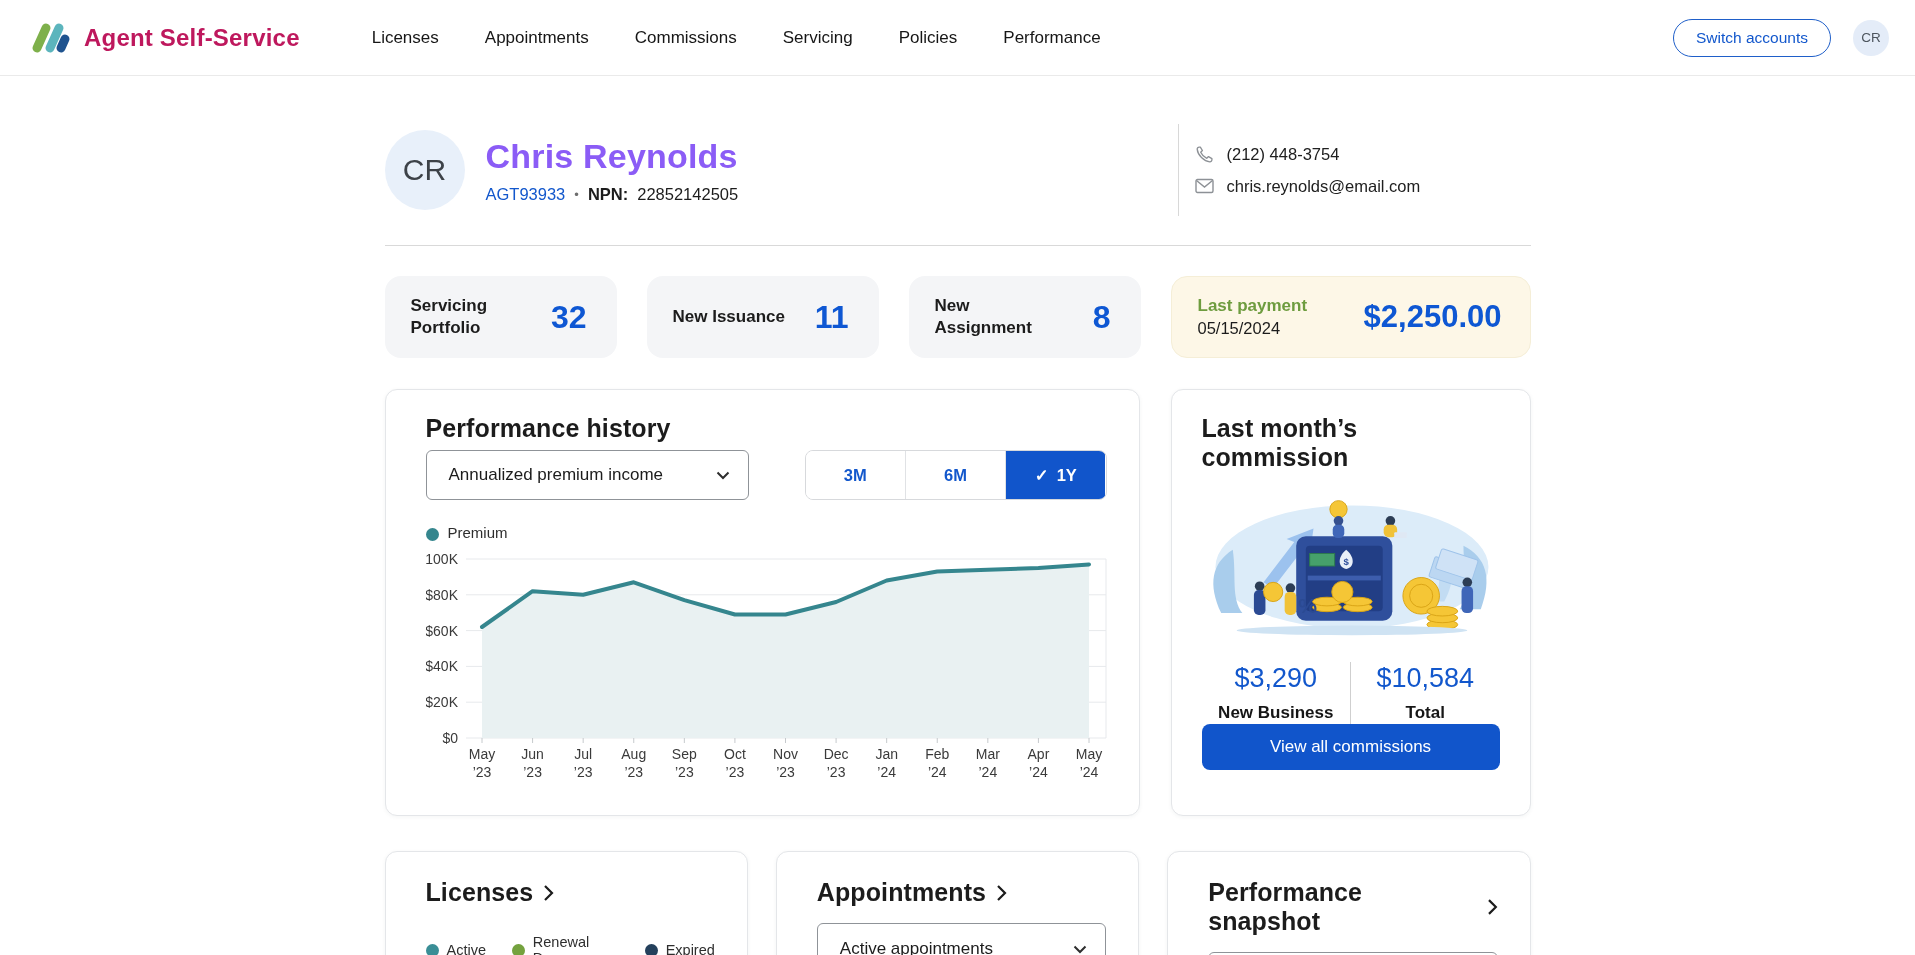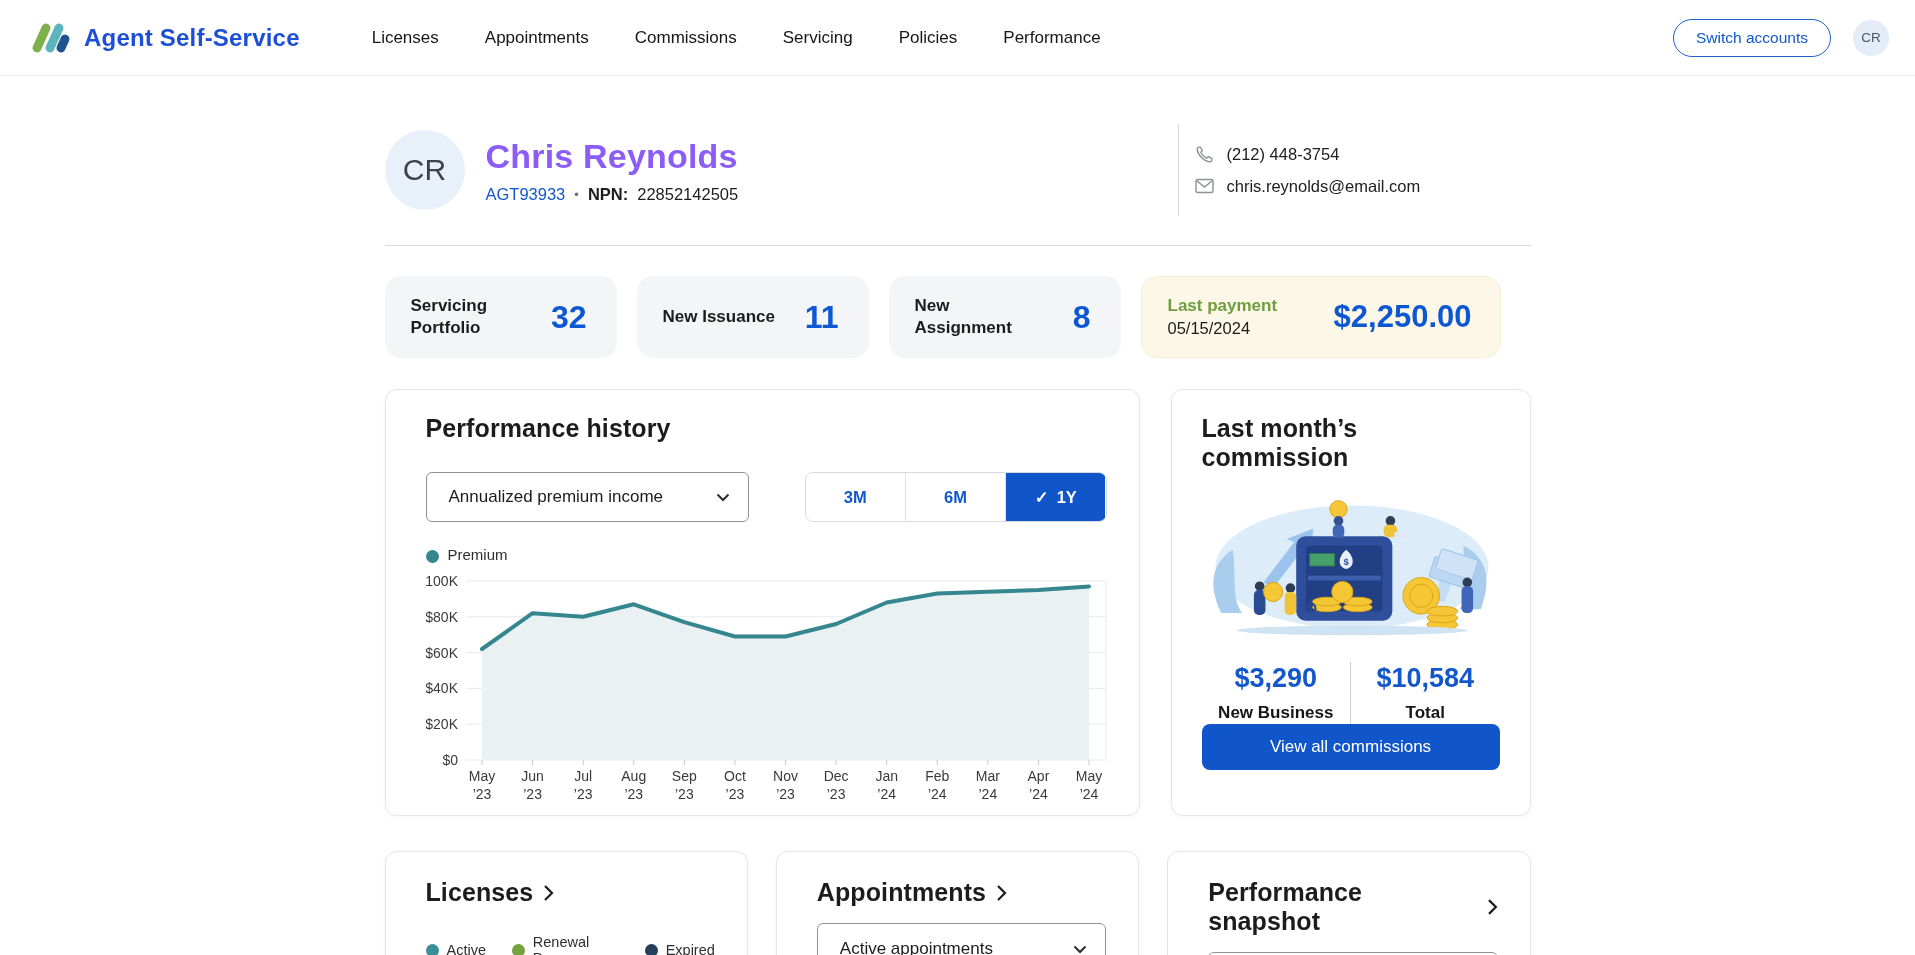--- a/index.html
+++ b/index.html
@@ -3,21 +3,21 @@
 <meta charset="utf-8">
 <style>
   * { margin:0; padding:0; box-sizing:border-box; }
   html,body { width:1915px; height:955px; overflow:hidden; background:#ffffff;
     font-family:"Liberation Sans", sans-serif; color:#1c1c1c; }
 
   
   .topbar { height:76px; background:#fff; border-bottom:1px solid #eaeaea;
     display:flex; align-items:center; padding:0 26px 0 30px; }
   .brand { display:flex; align-items:center; gap:12px; cursor:pointer; }
-  .brand-name { font-size:24px; font-weight:700; color:#1d4ed8; letter-spacing:.2px; }
+  .brand-name { font-size:24px; font-weight:700; color:#be185d; letter-spacing:.2px; }
   .main-nav { display:flex; gap:46px; margin-left:72px; }
   .nav-item { font-size:17px; color:#161616; text-decoration:none; cursor:pointer; }
   .topbar-right { margin-left:auto; display:flex; align-items:center; gap:22px; }
   .switch-btn { background:#fff; border:1.5px solid #1f5fc9; color:#1257cc; font-size:15.5px;
     padding:9px 22px; border-radius:999px; cursor:pointer; font-family:inherit; }
   .avatar-sm { width:36px; height:36px; border-radius:50%; background:#e4ecf8; color:#4d555e;
     font-size:13.5px; display:flex; align-items:center; justify-content:center; cursor:pointer; }
 
   .content { width:1146px; margin:0 auto; }
 
@@ -30,58 +30,58 @@
   .profile-meta { margin-top:9px; font-size:16.5px; display:flex; align-items:center; gap:9px; }
   .agent-link { color:#1257cc; text-decoration:none; cursor:pointer; }
   .dot-sep { color:#6e6e6e; font-size:13px; }
   .npn-label { font-weight:700; }
   .profile-divider { width:1px; height:92px; background:#d8d8d8; margin-left:auto; }
   .contact { padding-left:16px; display:flex; flex-direction:column; gap:13px; min-width:352px; }
   .contact-row { display:flex; align-items:center; gap:13px; font-size:16.5px; color:#202020; }
   .section-rule { border:none; border-top:1px solid #d9d9d9; margin-top:29px; }
 
   
-  .stats { display:grid; grid-template-columns:232px 232px 232px 360px; gap:20px; margin-top:30px; }
+  .stats { display:grid; grid-template-columns:232px 232px 232px 360px; gap:30px; margin-top:30px; }
   .stat-card { background:#f4f5f7; border-radius:16px; height:82px; display:flex;
     align-items:center; justify-content:space-between; padding:0 30px 0 26px; }
   .stat-label { font-size:17px; font-weight:700; line-height:1.28; width:118px; }
   .stat-value { font-size:32px; font-weight:700; color:#0e57d3; }
   .payment-card { background:#fdf7e7; border:1px solid #f5eed7; border-radius:16px; height:82px;
     display:flex; align-items:center; justify-content:space-between; padding:0 28px 0 26px; }
   .payment-label { font-size:17px; font-weight:700; color:#6e9c3f; }
   .payment-date { font-size:16.5px; color:#1c1c1c; margin-top:3px; }
   .payment-amount { font-size:31px; font-weight:700; color:#0e57d3; }
 
   
   .main-grid { display:grid; grid-template-columns:755px 360px; gap:31px; margin-top:31px; }
   .card { background:#fff; border:1px solid #e4e6e9; border-radius:12px;
     box-shadow:0 1px 4px rgba(40,50,60,.05); }
   .perf-card { padding:24px 32px 20px 40px; height:427px; }
   .card-h { font-size:25px; font-weight:700; letter-spacing:.1px; }
-  .controls { display:flex; justify-content:space-between; align-items:center; margin-top:29px; }
+  .controls { display:flex; justify-content:space-between; align-items:center; margin-top:7px; }
   .select { border:1px solid #8f9398; border-radius:6px; height:50px; display:flex;
     align-items:center; justify-content:space-between; padding:0 18px 0 22px;
     font-size:17px; cursor:pointer; background:#fff; }
   .metric-select { width:323px; }
   .range-toggle { display:flex; width:302px; height:50px; border:1px solid #d7d9dc;
     border-radius:8px; overflow:hidden; }
   .range-btn { flex:1; background:#fff; border:none; border-left:1px solid #e0e2e5;
     color:#1257cc; font-size:16.5px; font-weight:600; cursor:pointer; font-family:inherit;
     display:flex; align-items:center; justify-content:center; gap:8px; }
   .range-btn:first-child { border-left:none; }
   .range-btn.active { background:#1155cb; color:#fff; }
   .legend { display:flex; align-items:flex-end; gap:9px; margin-top:24px; font-size:15px; color:#2e2e2e; }
   .legend-dot { width:13px; height:13px; border-radius:50%; display:inline-block; }
   #perf-chart { margin-top:6px; display:block; font-family:"Liberation Sans", sans-serif; }
 
   .commission-card { padding:24px 30px 20px 30px; height:427px; }
   .illus { margin-top:12px; display:flex; justify-content:center; }
   .comm-values { display:flex; margin-top:14px; align-items:center; }
   .comm-col { flex:1; text-align:center; }
-  .comm-val { font-size:27px; font-weight:700; color:#1257cc; }
+  .comm-val { font-size:27px; font-weight:400; color:#1257cc; }
   .comm-label { font-size:17px; font-weight:700; margin-top:9px; color:#161616; }
   .comm-divider { width:1px; height:62px; background:#cfcfcf; }
   .primary-btn { width:100%; height:46px; background:#1155cb; color:#fff;
     border:none; border-radius:8px; font-size:17px; cursor:pointer; font-family:inherit; }
 
   
   .bottom-grid { display:grid; grid-template-columns:1fr 1fr 1fr; gap:28px; margin-top:35px; }
   .small-card { padding:26px 32px 26px 40px; height:200px; }
   .card-title-row { display:flex; align-items:center; gap:10px; cursor:pointer; width:fit-content; }
   .lic-legend { display:flex; gap:26px; margin-top:27px; align-items:center; }

